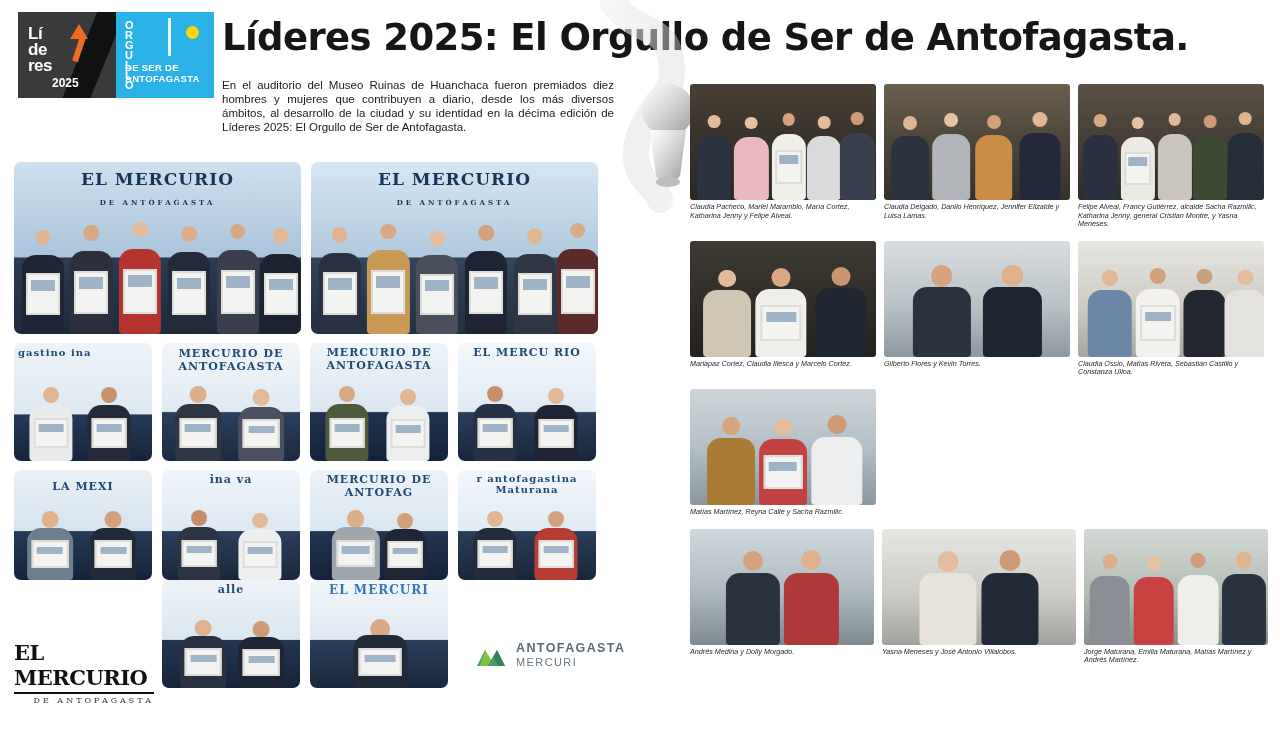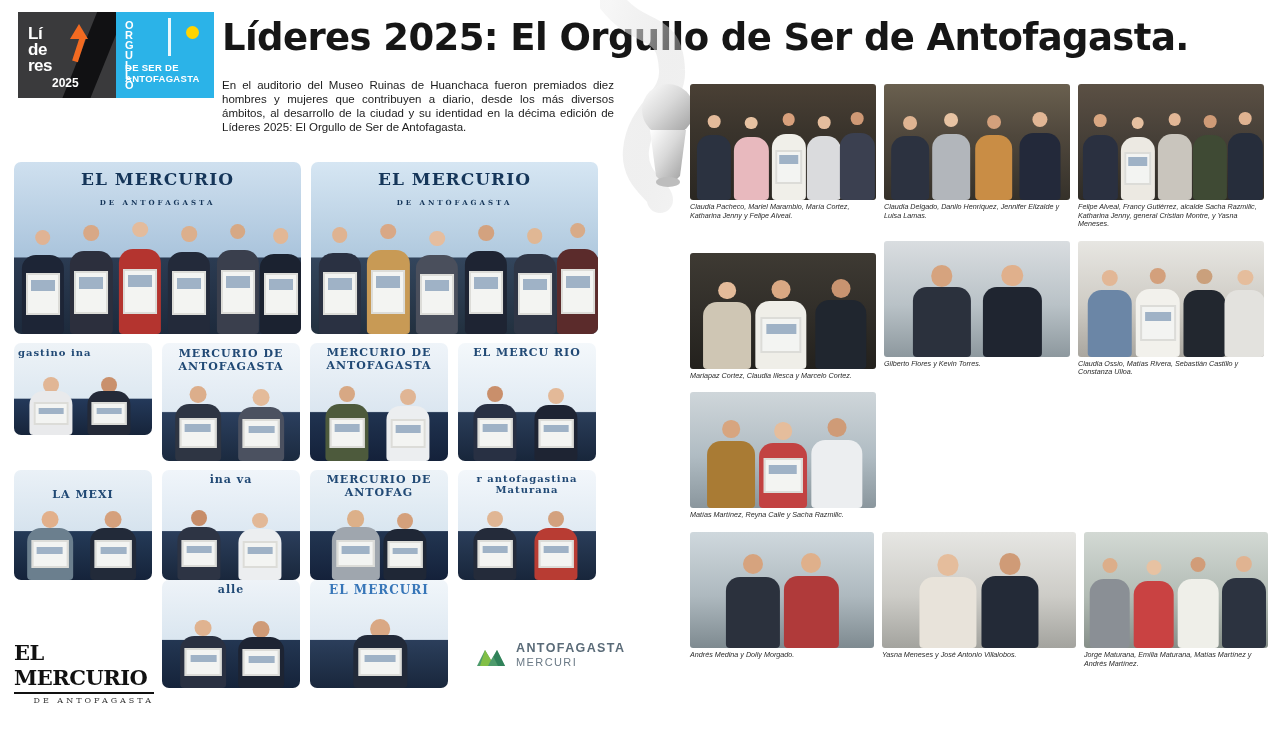--- a/index.html
+++ b/index.html
@@ -405,21 +405,21 @@
               <div class="body" style="background:#5b2b2b;"></div>
             <div class="frame">
                 <i></i>
               </div>
           </div>
         </div>
       </div>
     </div>
 
     <div class="row" style="gap:10px;margin-top:9px;">
-      <div class="photo" style="width:138px;height:92px;background:linear-gradient(180deg,#eef3f7 0%,#dde8f1 60%,#24395a 61%,#16243a 100%);">
+      <div class="photo" style="width:138px;height:118px;background:linear-gradient(180deg,#eef3f7 0%,#dde8f1 60%,#24395a 61%,#16243a 100%);">
         <div class="caption-text" style="font-size:10px;text-align:left;left:4px;top:4px;color:#16406e;">gastino ina</div>
         <div class="people">
           <div class="person" style="left:10%;height:95%;width:34%;">
             <div class="head" style="background:#e1b695;"></div>
               <div class="body" style="background:#e9eaec;"></div>
               <div class="frame">
                 <i></i>
               </div>
           </div>
           <div class="person" style="left:52%;height:95%;width:34%;">
@@ -485,21 +485,21 @@
               <div class="frame">
                 <i></i>
               </div>
           </div>
         </div>
       </div>
     </div>
 
     <div class="row" style="gap:10px;margin-top:9px;">
       <div class="photo" style="width:138px;height:110px;background:linear-gradient(180deg,#eaf1f7 0%,#d6e3ee 55%,#243a57 56%,#15233a 100%);">
-        <div class="caption-text" style="font-size:11px;top:18px;color:#16406e;">LA MEXI</div>
+        <div class="caption-text" style="font-size:11px;top:10px;color:#16406e;">LA MEXI</div>
         <div class="people">
           <div class="person" style="left:8%;height:95%;width:36%;">
             <div class="head" style="background:#e2b08b;"></div>
               <div class="body" style="background:#6b7f8e;"></div>
               <div class="frame">
                 <i></i>
               </div>
           </div>
           <div class="person" style="left:54%;height:95%;width:36%;">
             <div class="head" style="background:#d5a07c;"></div>
@@ -688,21 +688,21 @@
                 <div class="head" style="background:#e0b391;"></div>
                 <div class="body" style="background:#262d3b;"></div>
               </div>
           </div>
         </div>
         <div class="cap">Felipe Alveal, Francy Gutiérrez, alcalde Sacha Razmilic, Katharina Jenny, general Cristian Montre, y Yasna Meneses.</div>
       </div>
     </div>
 
     <div class="row" style="gap:8px;margin-top:12px;">
-      <div class="cell" style="width:186px;margin-top:12px;">
+      <div class="cell" style="width:186px;">
         <div class="img" style="height:116px;background:linear-gradient(180deg,#3e3a33 0%,#312e29 50%,#23211d 100%);">
           <div class="people" style="height:80%;">
             <div class="person" style="left:6%;height:94%;width:28%;">
                 <div class="head" style="background:#e4bb9a;"></div>
                 <div class="body" style="background:#cfc6b4;"></div>
               </div>
             <div class="person" style="left:34%;height:96%;width:30%;">
                 <div class="head" style="background:#d9a883;"></div>
                 <div class="body" style="background:#efeee8;"></div>
                 <div class="frame">

